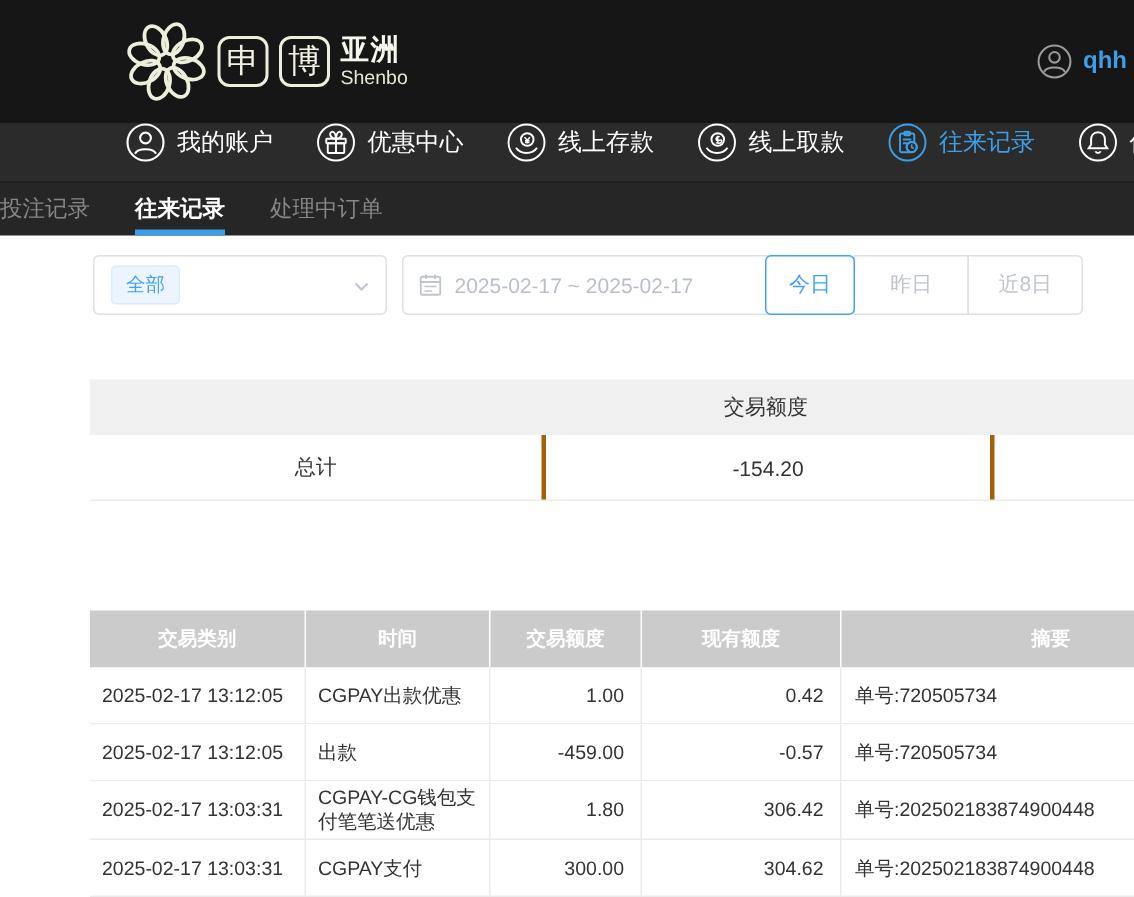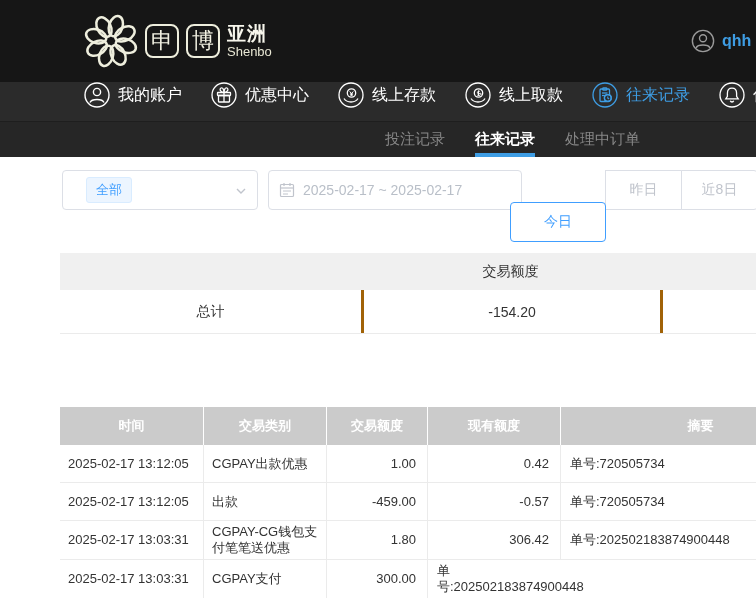--- a/index.html
+++ b/index.html
@@ -38,56 +38,56 @@
   .nav-item {
     display:flex; align-items:center; gap:8px; color:#ffffff;
     font-size:16px; white-space:nowrap; cursor:pointer; flex:0 0 auto;
   }
   .nav-item.active { color:#3e9de4; }
   .nav-item svg { display:block; }
   
   .subnav {
     position:absolute; left:0; top:122px; width:756px; height:35px;
     background:#262626; display:flex; align-items:stretch;
-    padding-left:385px; column-gap:30px;
+    column-gap:30px;
   }
   .subtab {
     position:relative; display:flex; align-items:center;
     color:#878787; font-size:15px; white-space:nowrap; cursor:pointer;
   }
   .subtab.active { color:#ffffff; font-weight:bold; }
   .subtab.active::after {
     content:""; position:absolute; left:0; right:0; bottom:0; height:4px;
     background:#3e9de4;
   }
   
   .filter-row { position:absolute; left:0; top:170px; width:900px; height:40px; }
   .select-box {
     position:absolute; left:62px; top:0; width:196px; height:40px;
     border:1px solid #dcdfe6; border-radius:4px; background:#fff;
-    display:flex; align-items:center; padding:0 23px; cursor:pointer;
+    display:flex; align-items:center; padding:0 11px; cursor:pointer;
   }
   .tag {
     background:#ecf5ff; border:1px solid #d9ecff; color:#409eff;
     font-size:13px; padding:3px 9px; border-radius:3px;
   }
   .select-caret { position:absolute; right:10px; top:14px; }
   .date-box {
     position:absolute; left:268px; top:0; width:254px; height:40px;
     border:1px solid #dcdfe6; border-radius:4px; background:#fff;
     display:flex; align-items:center; gap:8px; padding:0 10px; cursor:pointer;
   }
   .date-text { color:#b9bfc8; font-size:14px; white-space:nowrap; }
   .btn-group { position:absolute; left:510px; top:0; display:flex; }
   .qbtn {
     height:40px; background:#fff; border:1px solid #dcdfe6;
     font-size:14px; color:#c0c4cc; cursor:pointer;
     font-family:inherit; padding:0;
   }
-  .qbtn.b1 { width:96px; border-radius:4px 0 0 4px;margin-top:32px; }
+  .qbtn.b1 { width:60px; border-radius:4px 0 0 4px; }
   .qbtn.b2 { width:77px; margin-left:-1px; }
   .qbtn.b3 { width:77px; margin-left:-1px; border-radius:0 4px 4px 0; }
   .qbtn.active {
     color:#409eff; border-color:#409eff; position:relative; z-index:2;
     border-radius:4px;
   }
   
   .summary-table { position:absolute; left:60px; top:253px; width:780px; font-size:14px; }
   .summary-head {
     display:grid; grid-template-columns:301px 299px 1fr; height:37px;
@@ -278,22 +278,22 @@
   </div>
   <div class="summary-row">
     <div class="cell">总计</div>
     <div class="cell">-154.20</div>
     <div class="cell"></div>
   </div>
 </div>
 
 <div class="records-table">
   <div class="rt-head">
+    <div class="hcell">交易类别</div>
     <div class="hcell">时间</div>
-    <div class="hcell">交易类别</div>
     <div class="hcell">交易额度</div>
     <div class="hcell">现有额度</div>
     <div class="hcell">摘要</div>
   </div>
 
   <div class="rt-row">
     <div class="cell c-time">2025-02-17 13:12:05</div>
     <div class="cell c-type">CGPAY出款优惠</div>
     <div class="cell c-amount">1.00</div>
     <div class="cell c-balance">0.42</div>
@@ -313,15 +313,16 @@
     <div class="cell c-type">CGPAY-CG钱包支付笔笔送优惠</div>
     <div class="cell c-amount">1.80</div>
     <div class="cell c-balance">306.42</div>
     <div class="cell c-summary">单号:202502183874900448</div>
   </div>
 
   <div class="rt-row">
     <div class="cell c-time">2025-02-17 13:03:31</div>
     <div class="cell c-type">CGPAY支付</div>
     <div class="cell c-amount">300.00</div>
+    <div class="cell c-balance">304.62</div>
     <div class="cell c-summary">单号:202502183874900448</div>
   </div>
 </div>
 
 </body></html>

